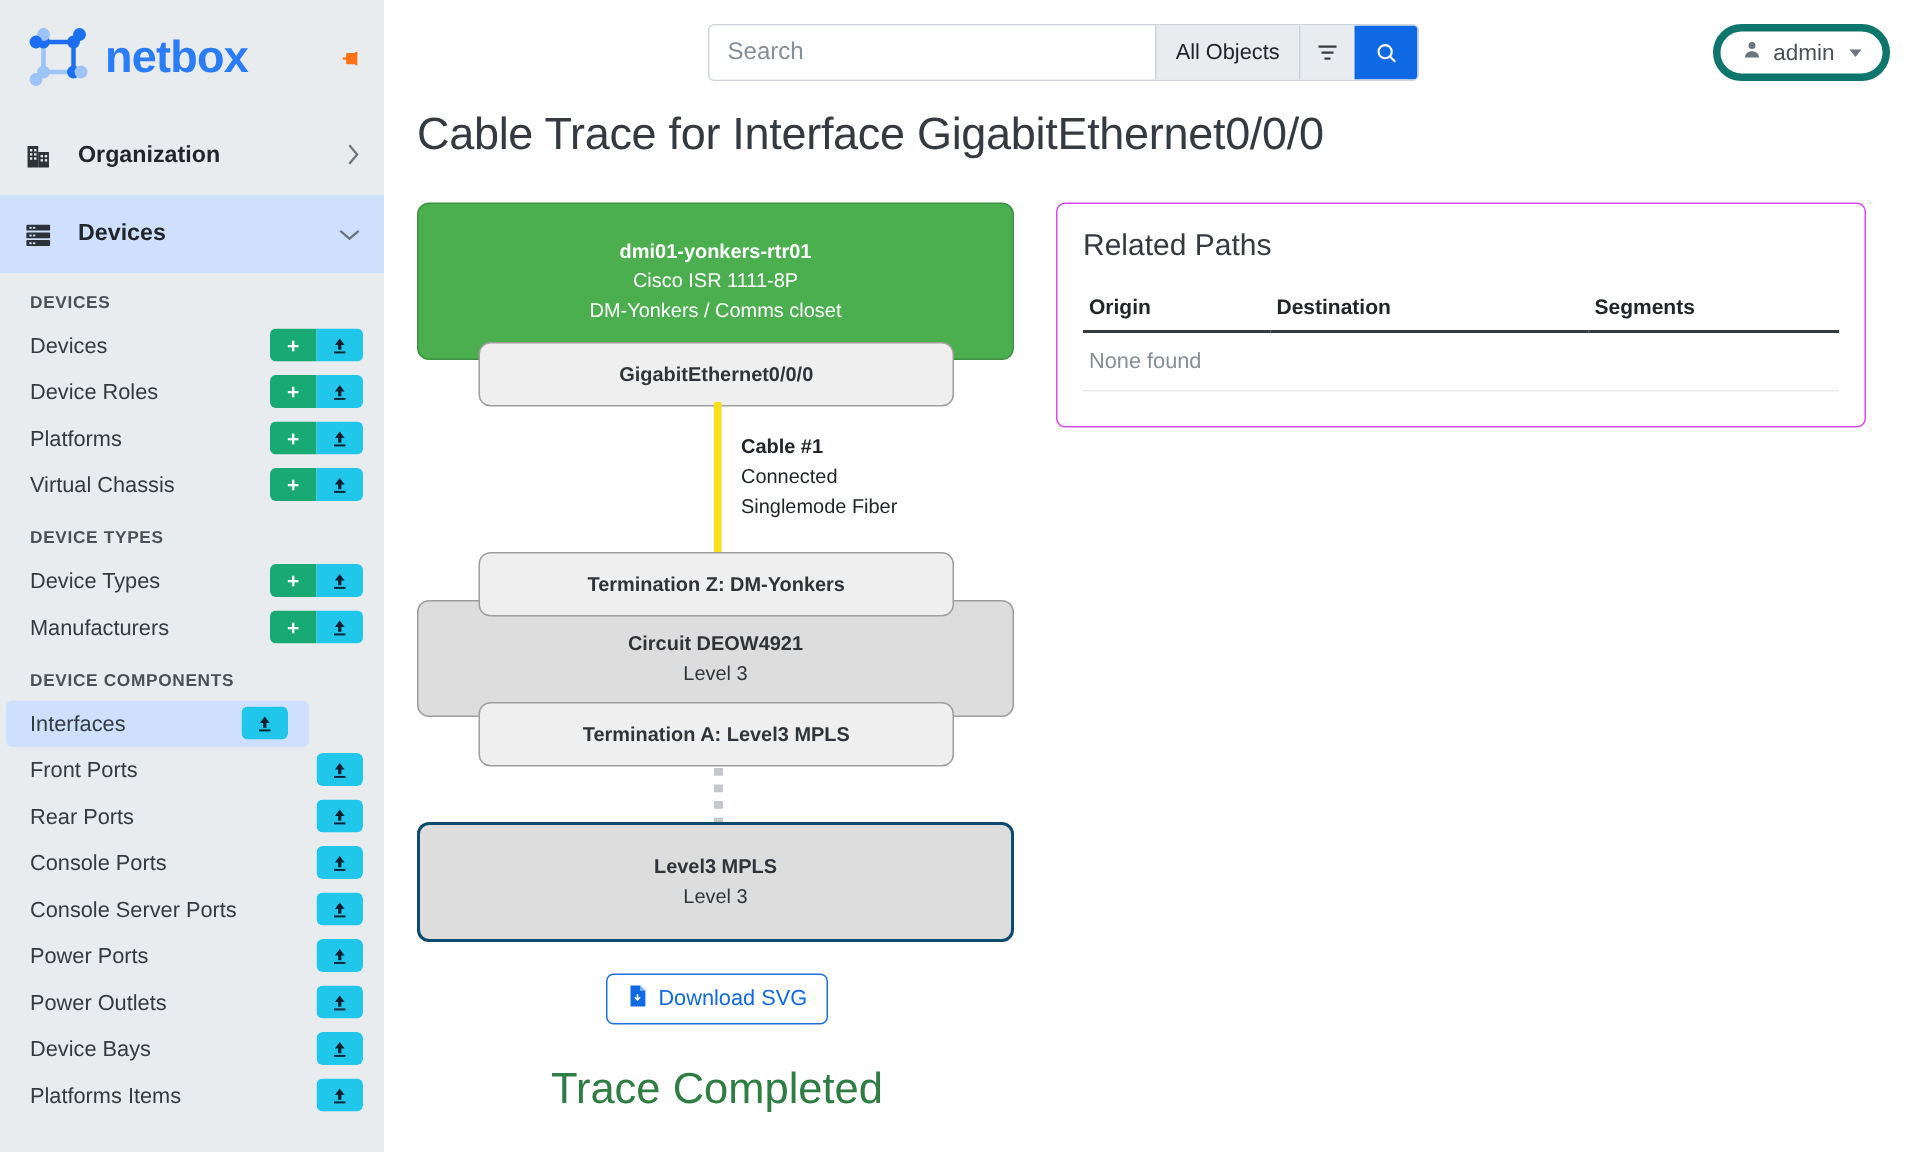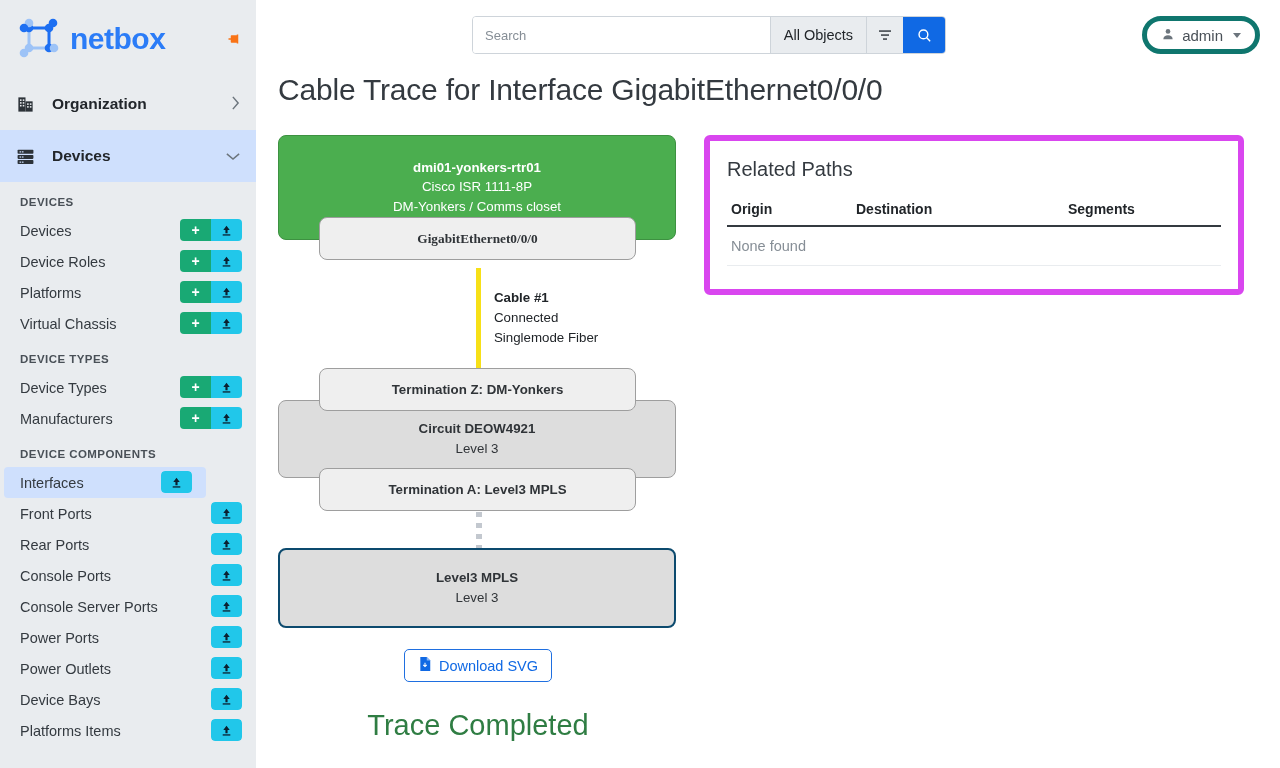--- a/index.html
+++ b/index.html
@@ -100,21 +100,21 @@
     border: 1px solid #ced4da;
     border-radius: 4px;
     overflow: hidden;
     width: 474px;
     background: #fff;
   }
   .search-input {
     flex: 1 1 auto;
     border: none; outline: none;
     padding: 0 12px;
-    font-size: 13px; color: #495057;
+    font-size: 16px; color: #495057;
     font-family: "Liberation Sans", sans-serif;
     background: #fff;
   }
   .search-input::placeholder { color: #868e96; }
   .obj-select {
     display: flex; align-items: center;
     padding: 0 13px;
     background: #e9ecef;
     border-left: 1px solid #ced4da;
     font-size: 14.5px; color: #212529;
@@ -175,21 +175,21 @@
   .node-device {
     left: 0; top: 0; width: 398px; height: 105px;
     background: #4bae4f; border: 1px solid #3d9141;
     color: #ffffff;
   }
   .node-term {
     left: 41px; width: 317px; height: 43px;
     background: #efefef; border: 1px solid #9e9e9e;
     color: #303438;
   }
-  .node-iface { top: 82px; font-family: Liberation Serif, serif; }
+  .node-iface { top: 93px; }
   .node-termz { top: 233px; }
   .node-terma { top: 333px; }
   .node-circuit {
     left: 0; top: 265px; width: 398px; height: 78px;
     background: #dddddd; border: 1px solid #9e9e9e;
     color: #303438;
   }
   .node-provider {
     left: 0; top: 413px; width: 398px; height: 80px;
     background: #dddddd; border: 2px solid #0c4a6e;
@@ -226,21 +226,21 @@
     font-family: "Liberation Sans", sans-serif;
   }
   .trace-done {
     text-align: center; margin-top: 27px;
     font-size: 29px; color: #2f7d43; font-weight: 400;
   }
 
   
   .rp-card {
     flex: 1 1 auto;
-    border: 6px solid #d946ef; border-radius: 6px;
+    border: 1px solid #d946ef; border-radius: 6px;
     background: #fff;
     padding: 17px 17px 23px 17px;
     align-self: flex-start;
     max-width: 568px;
   }
   .rp-title { font-size: 20px; color: #343a40; font-weight: 400; margin-bottom: 16px; }
   .rp-table { width: 100%; border-collapse: collapse; }
   .rp-table th {
     text-align: left; font-size: 14px; font-weight: 700; color: #212529;
     padding: 4px 4px 8px 4px; border-bottom: 2px solid #343a40;

